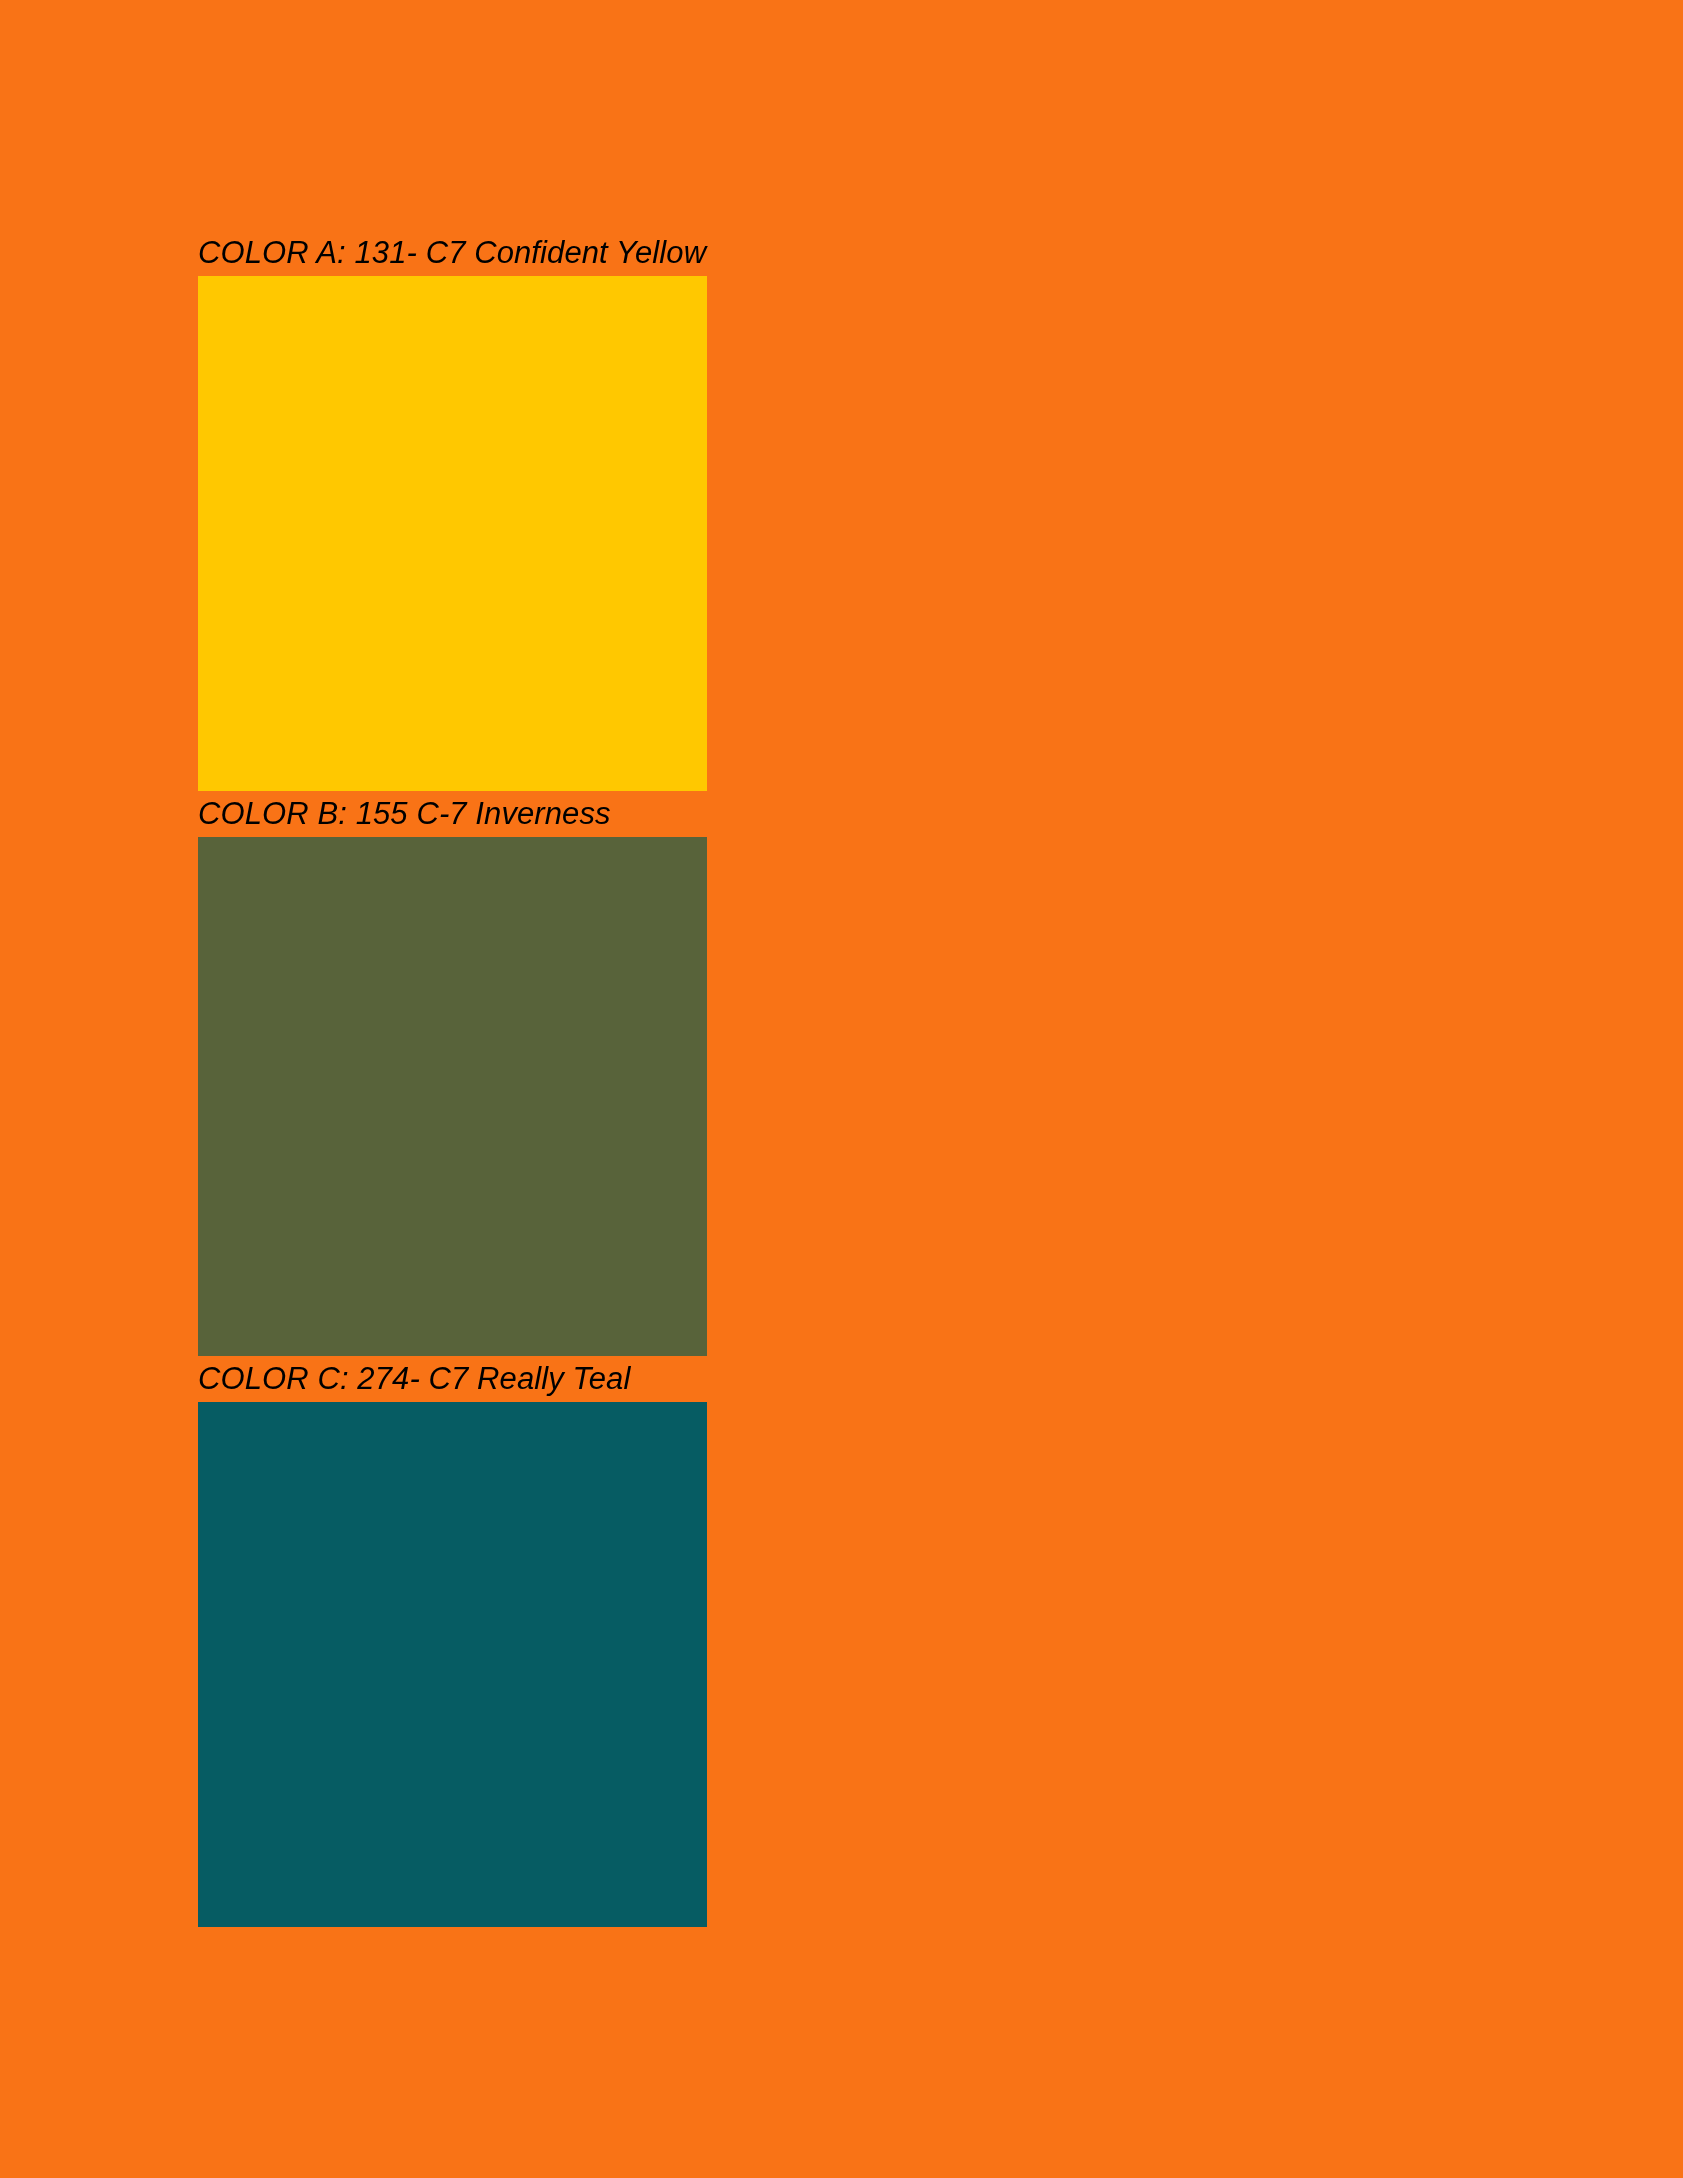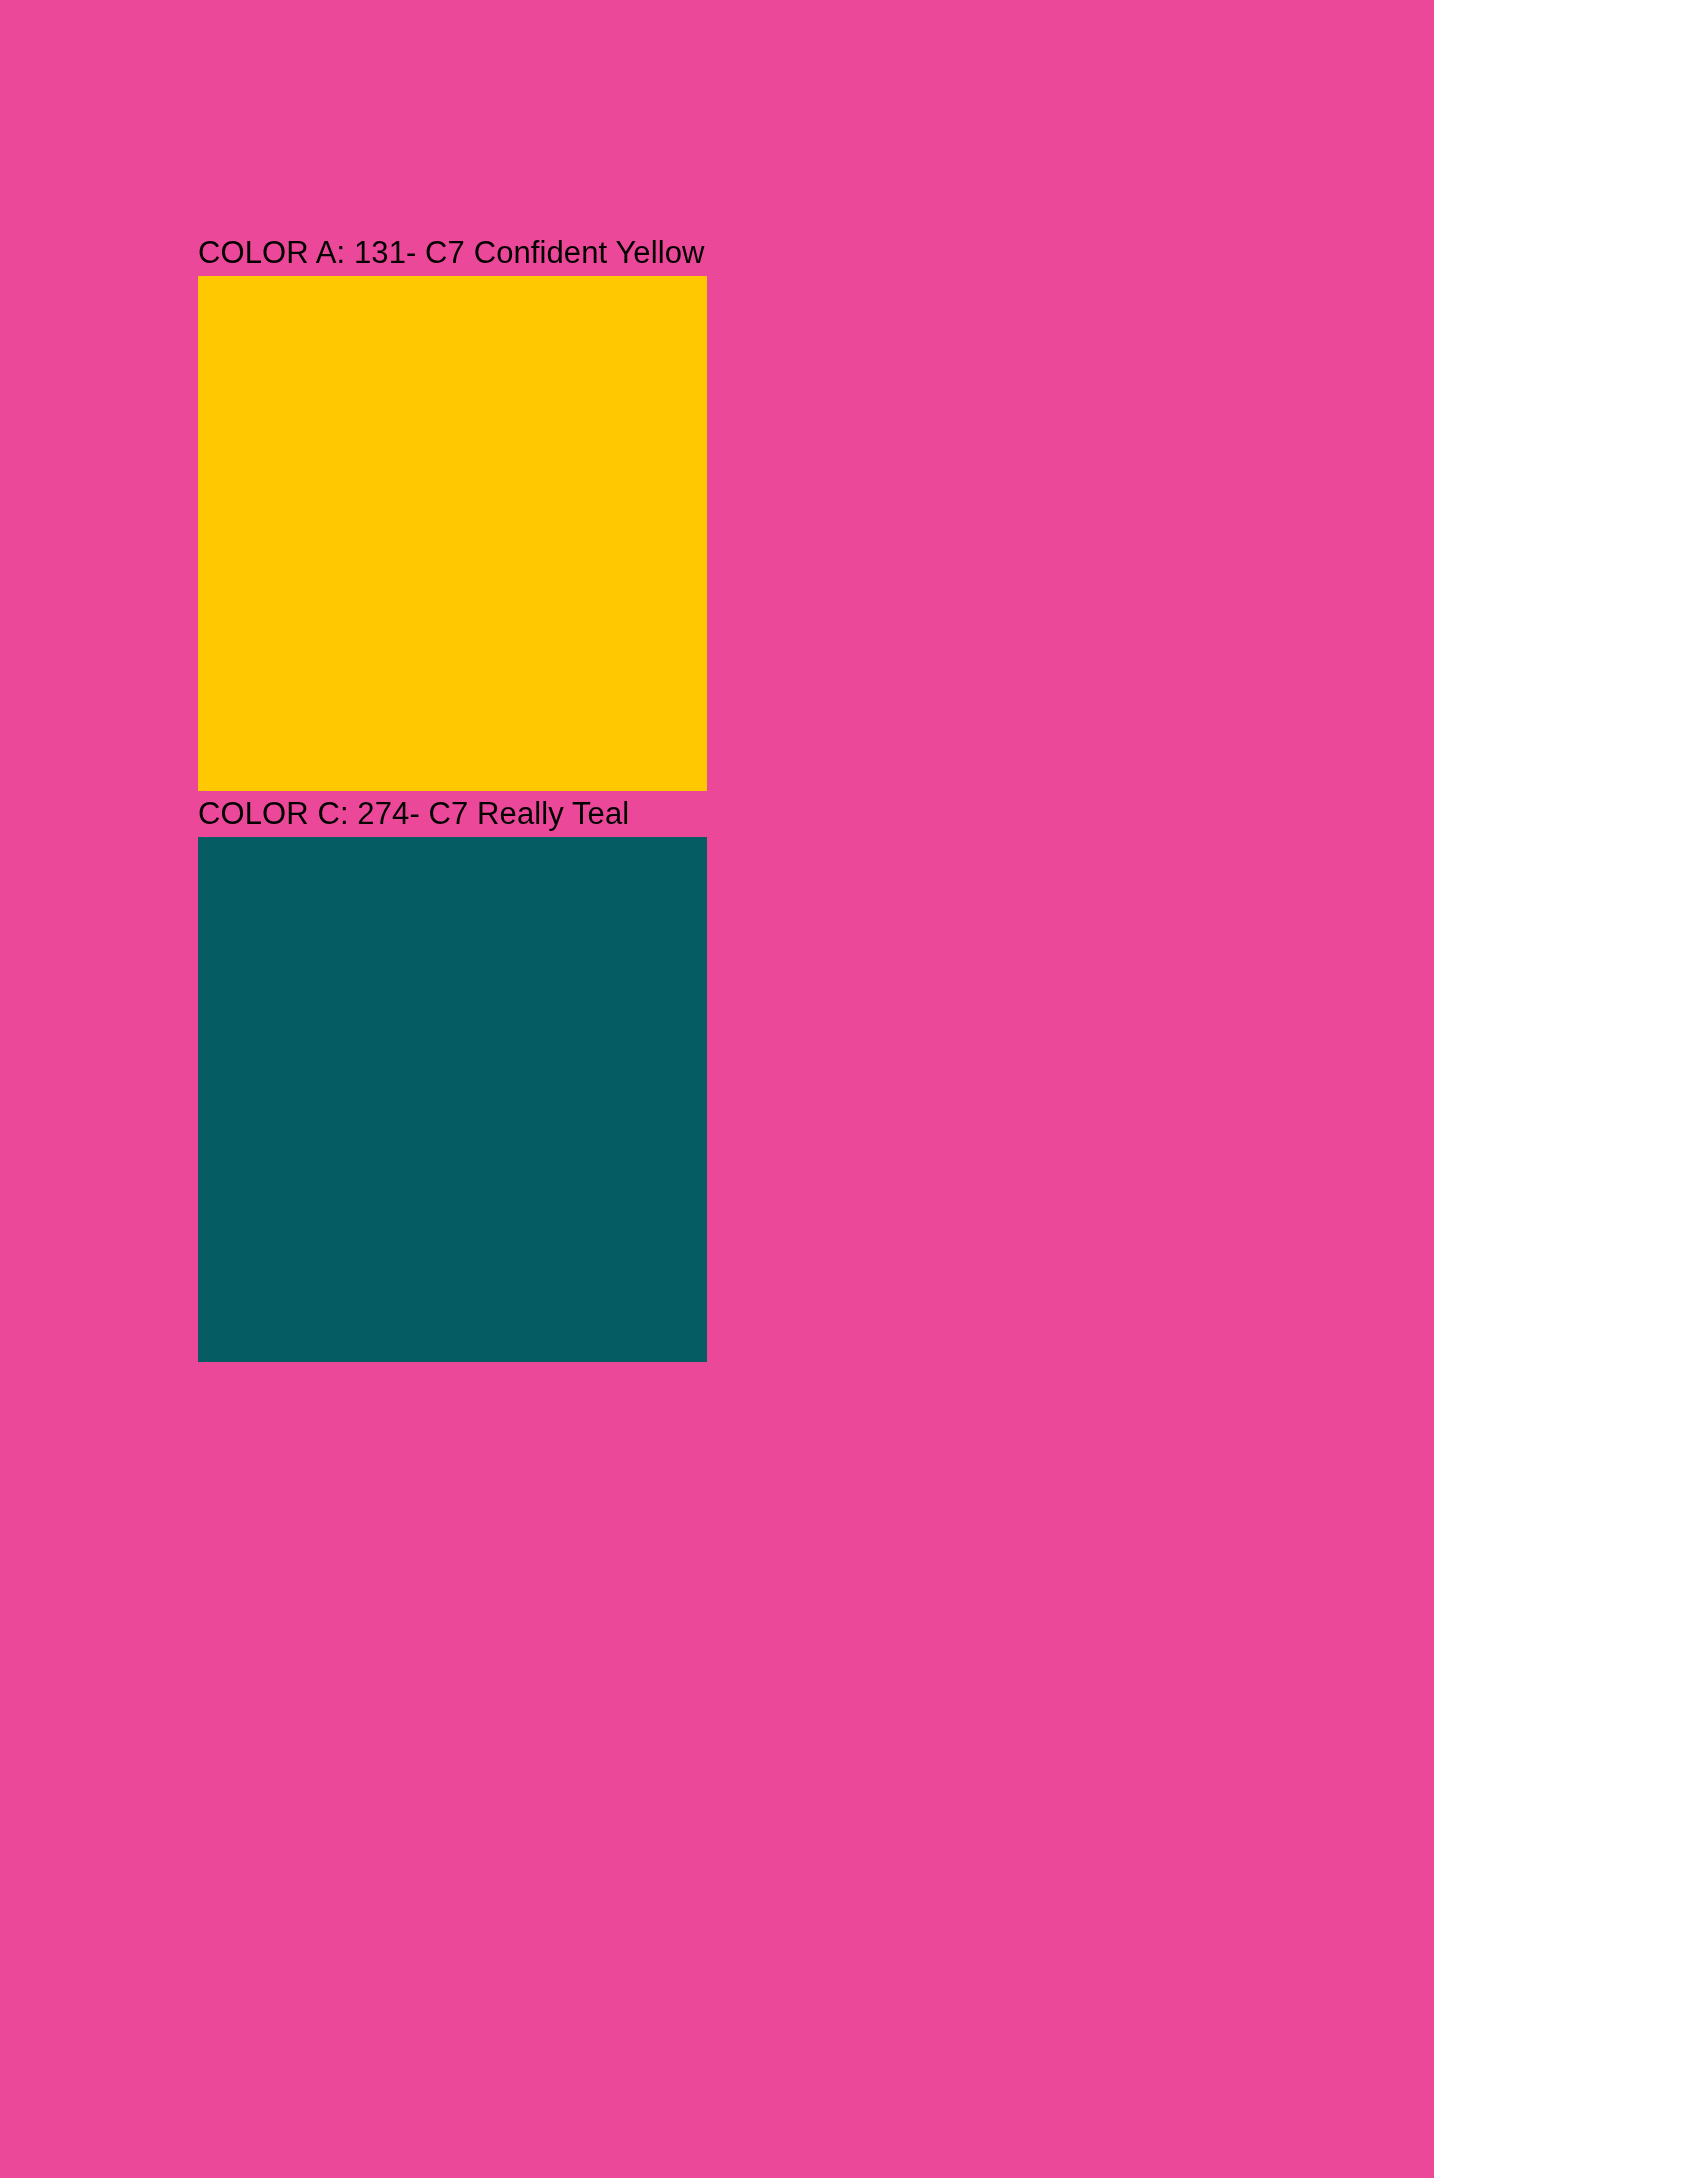--- a/index.html
+++ b/index.html
@@ -9,24 +9,25 @@
     background: #ffffff;
   }
   body {
     width: 1683px;
     height: 2178px;
     font-family: "Liberation Sans", sans-serif;
     -webkit-font-smoothing: antialiased;
   }
   .page {
     position: relative;
-    width: 1434px;
+    width: 1683px;
     height: 2178px;
-    background: #ec4899;
+    background: #f97316;
     box-sizing: border-box;
+    font-style: italic;
   }
   .swatch-sheet {
     position: absolute;
     left: 198px;
     top: 230px;
     width: 509px;
   }
   .swatch-group {
     display: block;
   }
@@ -56,20 +57,24 @@
 <body style="background-color: rgb(255, 255, 255);">
 
 <div class="page">
   <div class="swatch-sheet">
 
     <div class="swatch-group">
       <div class="swatch-label" style="color: rgb(0, 0, 0);">COLOR A: 131- C7 Confident Yellow</div>
       <div class="swatch-chip swatch-chip-a" style="background-color: rgb(255, 200, 0);"></div>
     </div>
 
+    <div class="swatch-group">
+      <div class="swatch-label" style="color: rgb(0, 0, 0);">COLOR B: 155 C-7 Inverness</div>
+      <div class="swatch-chip swatch-chip-b" style="background-color: rgb(88, 99, 58);"></div>
+    </div>
 
     <div class="swatch-group">
       <div class="swatch-label" style="color: rgb(0, 0, 0);">COLOR C: 274- C7 Really Teal</div>
       <div class="swatch-chip swatch-chip-c" style="background-color: rgb(6, 92, 99);"></div>
     </div>
 
   </div>
 </div>
 
 

